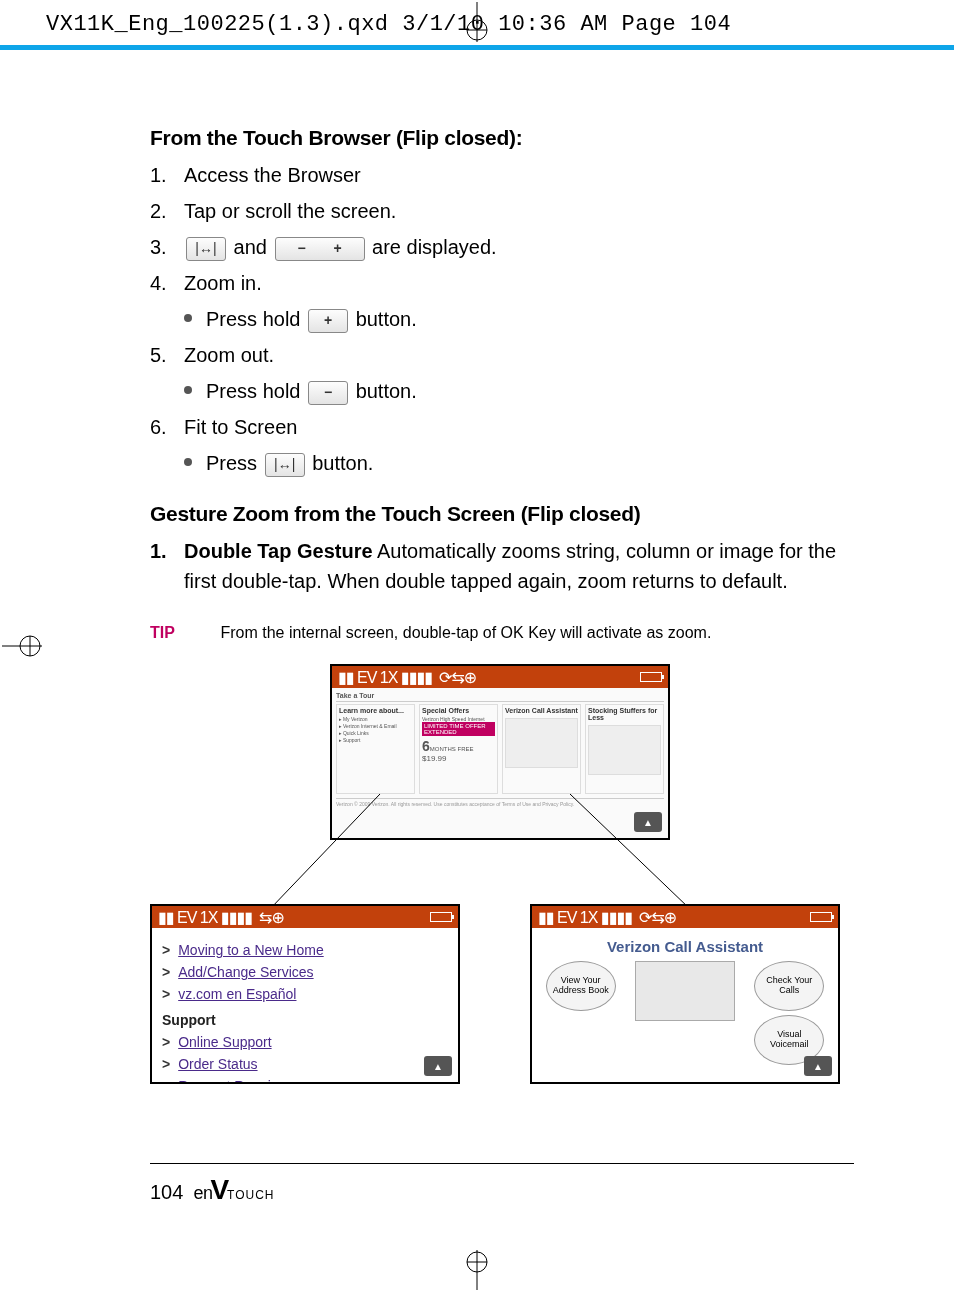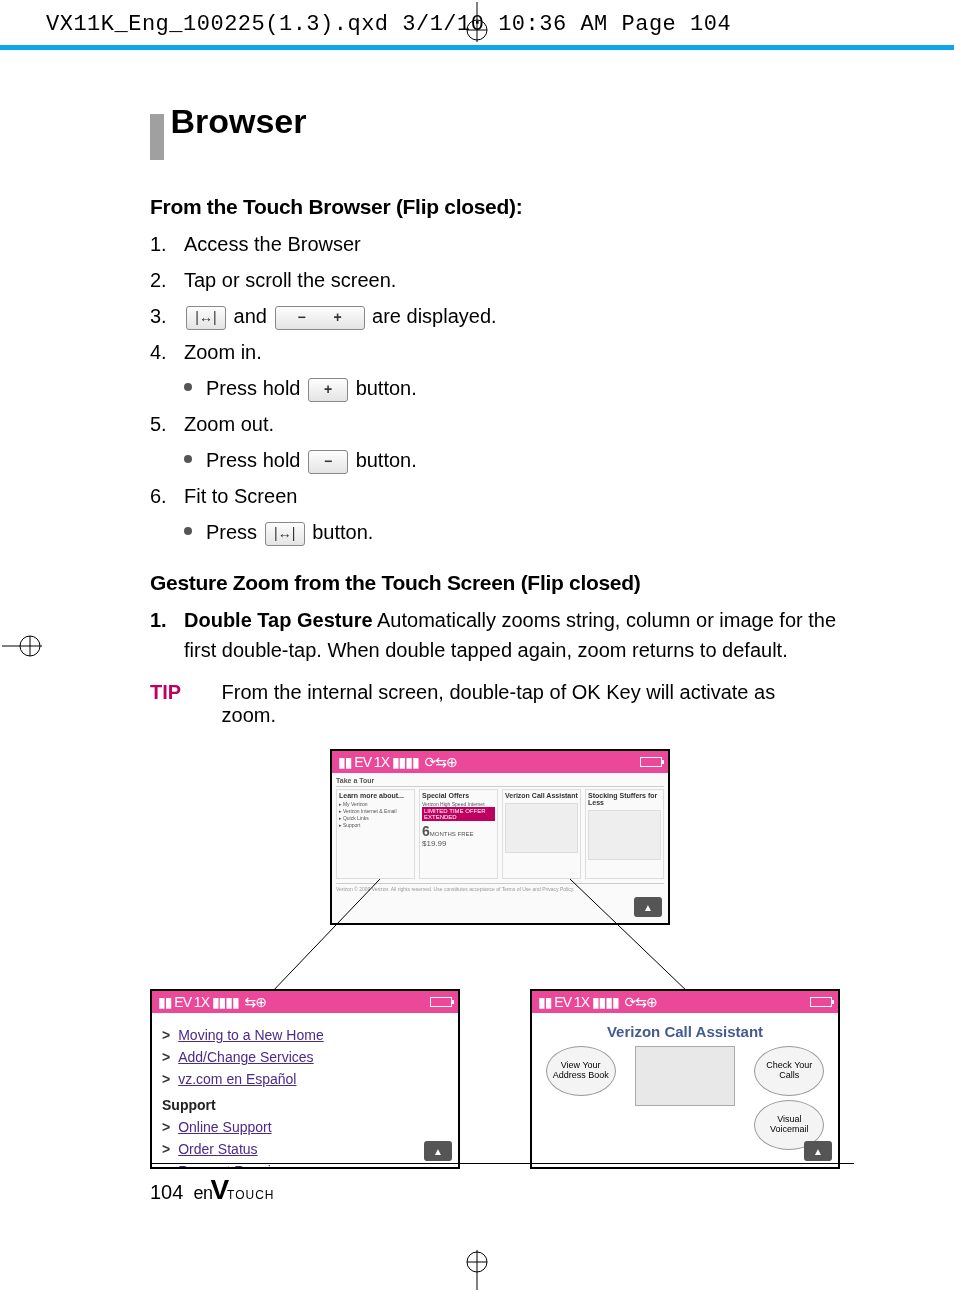--- a/index.html
+++ b/index.html
@@ -108,22 +108,22 @@
     background: linear-gradient(#fdfdfd,#e4e4e4);
     border-radius: 3px;
     padding: 0 8px;
     margin: 0 2px;
     font-size: 14px;
     color: #333;
   }
   .btn-wide { min-width: 90px; justify-content: space-around; }
   .btn-sm  { min-width: 40px; }
   .tip-row {
-    margin-top: 16px;
-    font-size: 20px;
+    margin-top: 28px;
+    font-size: 16px;
   }
   .tip-label {
     display: inline-block;
     color: #c00060;
     font-weight: bold;
     width: 66px;
     vertical-align: top;
   }
   .tip-text { display: inline-block; max-width: 560px; }
 
@@ -137,23 +137,23 @@
     border: 2px solid #000;
     background: #fff;
     overflow: hidden;
   }
   .phone-screen.main { left: 180px; top: 0; width: 340px; height: 176px; }
   .phone-screen.left { left: 0;   top: 240px; width: 310px; height: 180px; }
   .phone-screen.right{ left: 380px; top: 240px; width: 310px; height: 180px; }
 
   .status-bar {
     height: 22px;
-    background: #ec4899;
+    background: #c2410c;
     color: #fff;
-    font-size: 14px;
+    font-size: 16px;
     display: flex;
     align-items: center;
     justify-content: space-between;
     padding: 0 6px;
   }
   .status-bar .sig { letter-spacing: -1px; }
   .status-bar .batt {
     width: 22px; height: 10px; border: 1px solid #fff; position: relative;
   }
   .status-bar .batt::after { content:""; position:absolute; right:-3px; top:2px; width:2px; height:4px; background:#fff; }
@@ -257,24 +257,20 @@
   <line x1="10" y1="12" x2="30" y2="12" stroke="#000"></line>
 </svg>
 <svg class="crop-left" width="40" height="40">
   <line x1="0" y1="20" x2="40" y2="20" stroke="#000"></line>
   <circle cx="28" cy="20" r="10" fill="none" stroke="#000"></circle>
   <line x1="28" y1="10" x2="28" y2="30" stroke="#000"></line>
 </svg>
 
 <div class="page">
 
-  <div>
-    <span class="section-accent"></span>
-    <h1 class="section-title">Browser</h1>
-  </div>
 
   <h2 class="subhead">From the Touch Browser (Flip closed):</h2>
 
   <ol class="steps">
     <li><span class="num">1.</span><span>Access the Browser</span></li>
     <li><span class="num">2.</span><span>Tap or scroll the screen.</span></li>
     <li><span class="num">3.</span>
       <span class="btn-graphic btn-sm">|↔|</span>
       <span>and</span>
       <span class="btn-graphic btn-wide">

